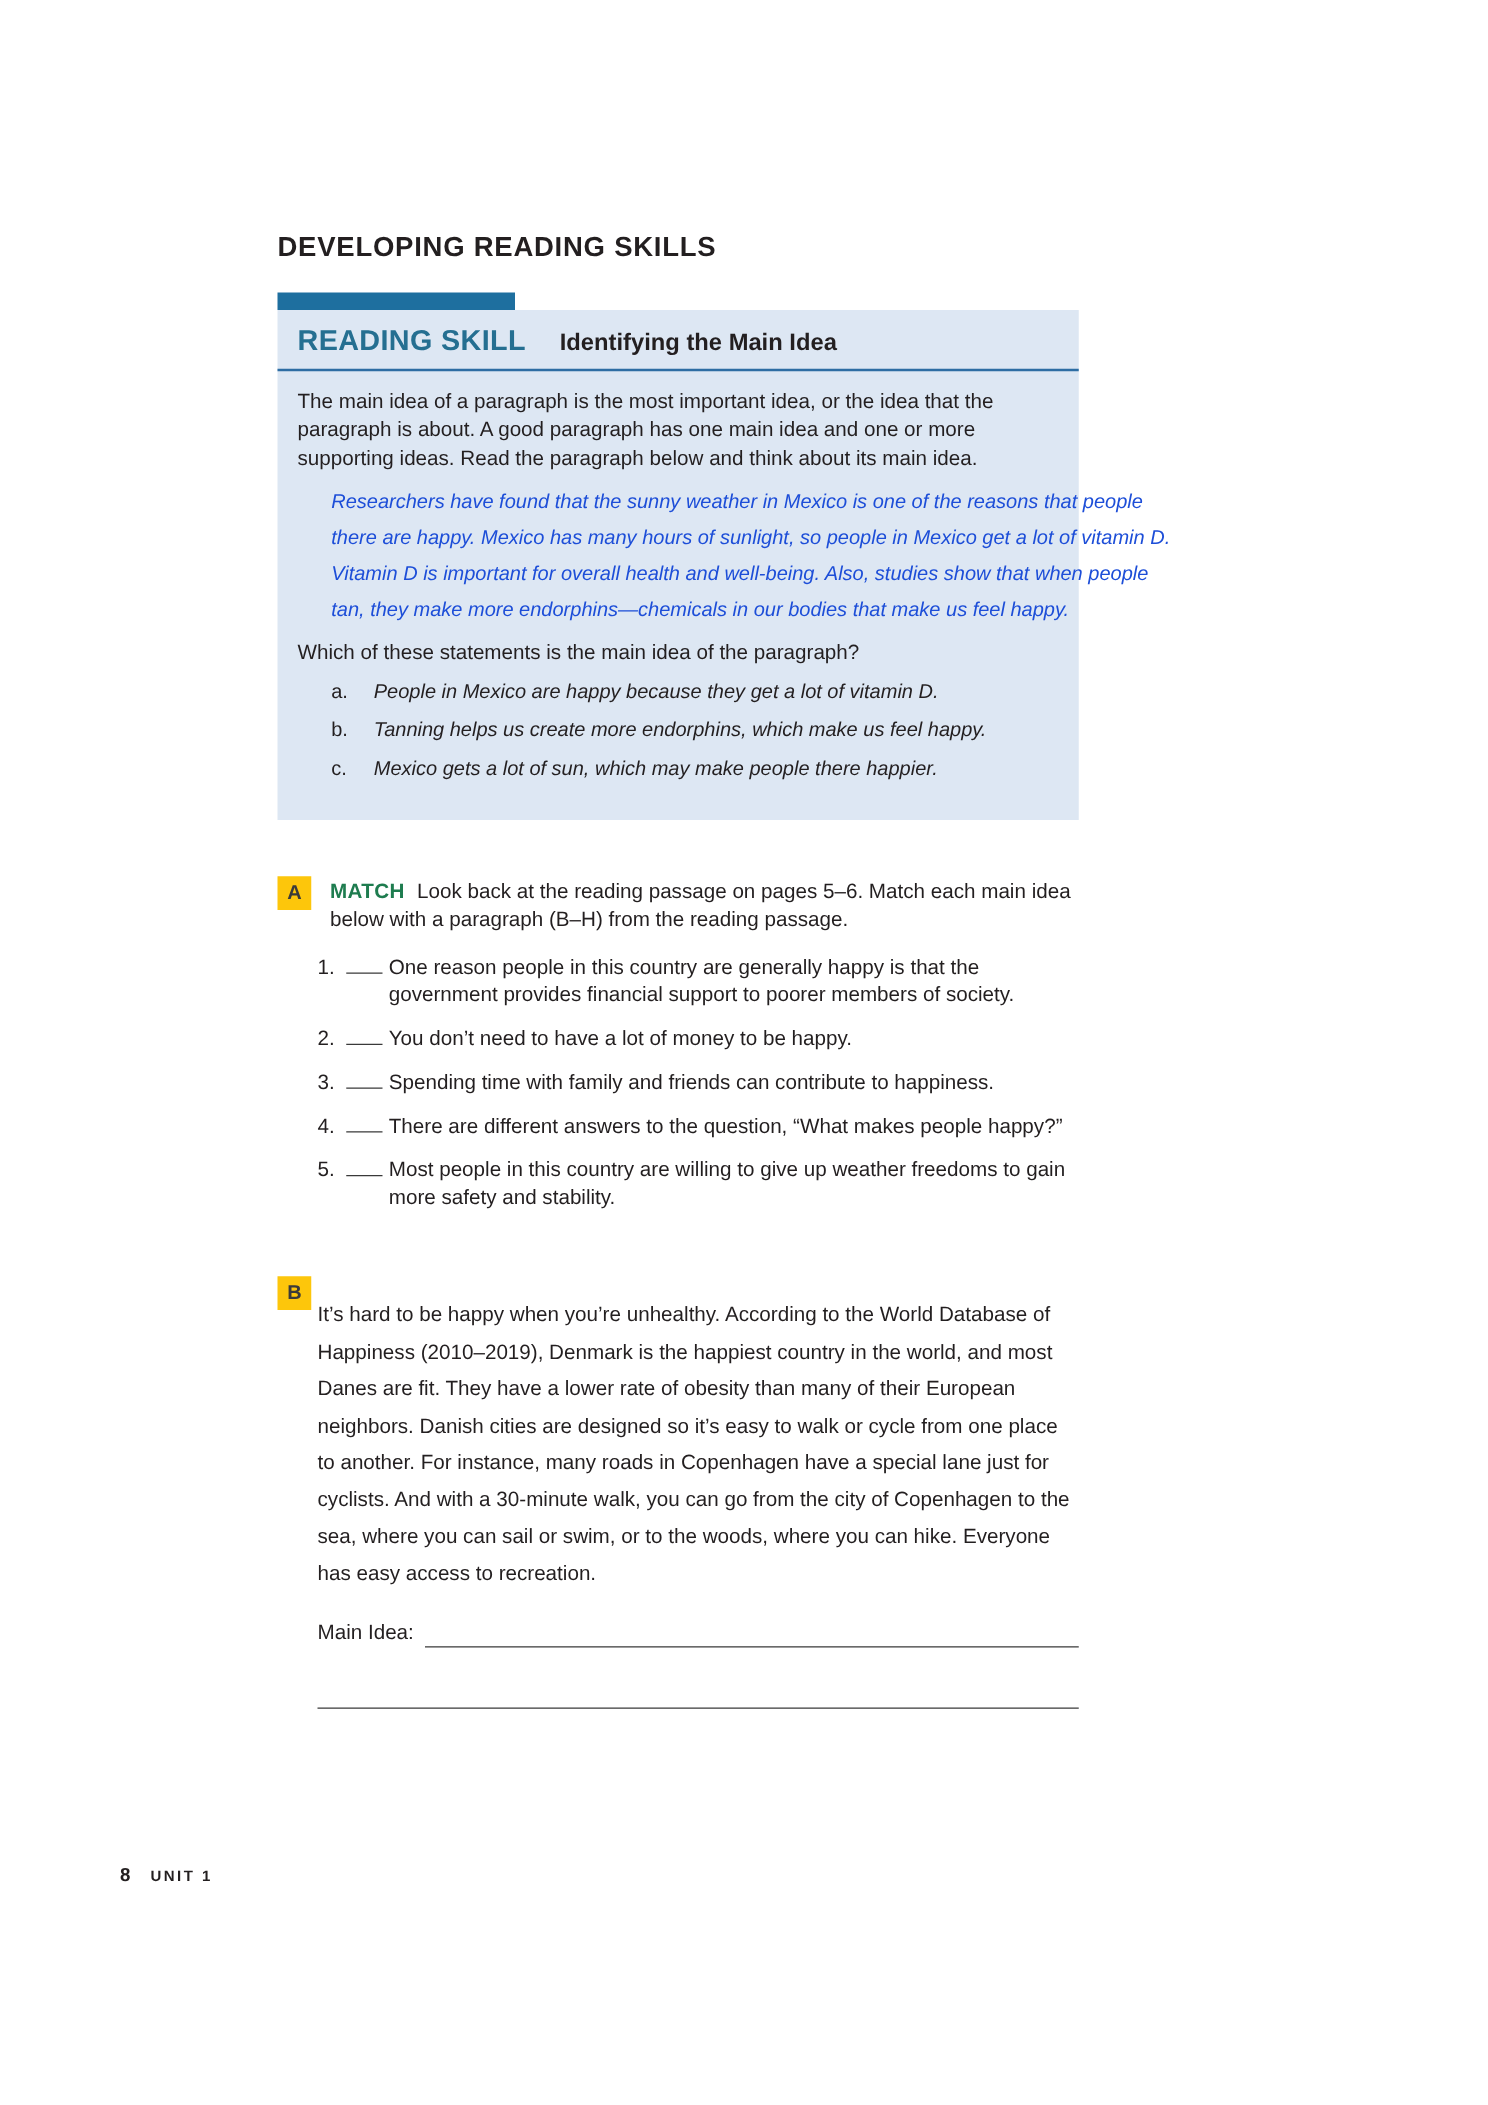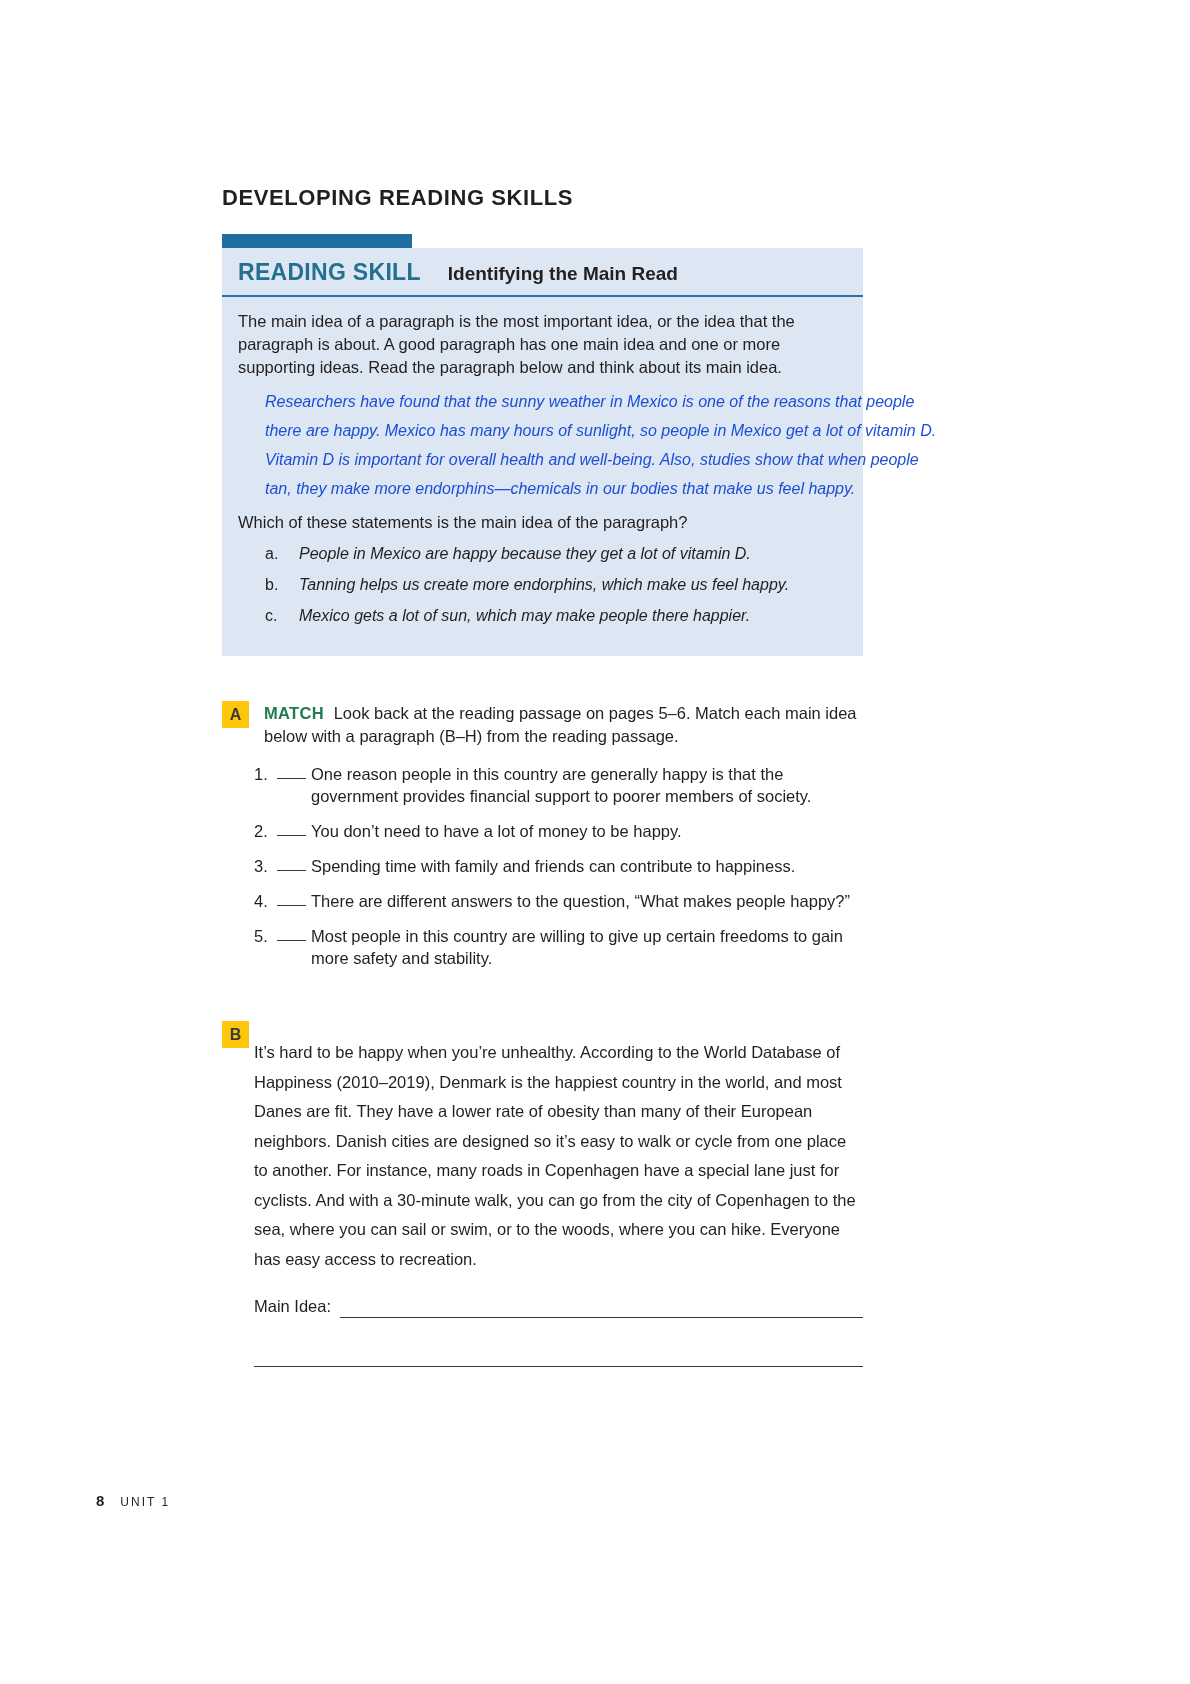--- a/index.html
+++ b/index.html
@@ -106,36 +106,36 @@
   .answer-line-2 { margin: 48px 0 0 -10px; height: 0; border-bottom: 1.6px solid #3a3a3a; }
 
   .footer {
     position: absolute;
     left: 96px;
     top: 1492px;
     display: flex;
     align-items: baseline;
   }
   .footer-page-num { font-size: 15px; font-weight: bold; }
-  .footer-unit { font-size: 12px; font-weight: normal; letter-spacing: 2px; margin-left: 16px; }
+  .footer-unit { font-size: 12px; font-weight: bold; letter-spacing: 2px; margin-left: 16px; }
 </style>
 </head>
 <body>
 
 <div class="page">
   <div class="content">
 
     <h1 class="page-heading">DEVELOPING READING SKILLS</h1>
 
     <div class="skill-bar"></div>
 
     <section class="skill-box">
       <div class="skill-box-header">
         <span class="skill-label">READING SKILL</span>
-        <span class="skill-title">Identifying the Main Read</span>
+        <span class="skill-title">Identifying the Main Idea</span>
       </div>
       <div class="skill-body">
         <p class="skill-intro">The main idea of a paragraph is the most important idea, or the idea that the paragraph is about. A good paragraph has one main idea and one or more supporting ideas. Read the paragraph below and think about its main idea.</p>
         <p class="example-paragraph">Researchers have found that the sunny weather in Mexico is one of the reasons that people there are happy. Mexico has many hours of sunlight, so people in Mexico get a lot of vitamin D. Vitamin D is important for overall health and well-being. Also, studies show that when people tan, they make more endorphins—chemicals in our bodies that make us feel happy.</p>
         <p class="skill-question">Which of these statements is the main idea of the paragraph?</p>
         <div class="options">
           <div class="option-row">
             <span class="option-letter">a.</span>
             <span class="option-text">People in Mexico are happy because they get a lot of vitamin D.</span>
           </div>
@@ -173,21 +173,21 @@
             <span class="mi-text">Spending time with family and friends can contribute to happiness.</span>
           </div>
           <div class="match-item">
             <span class="mi-num">4.</span>
             <span class="mi-blank"></span>
             <span class="mi-text">There are different answers to the question, “What makes people happy?”</span>
           </div>
           <div class="match-item">
             <span class="mi-num">5.</span>
             <span class="mi-blank"></span>
-            <span class="mi-text">Most people in this country are willing to give up certain freedoms to gain more safety and stability.</span>
+            <span class="mi-text">Most people in this country are willing to give up weather freedoms to gain more safety and stability.</span>
           </div>
         </div>
       </div>
     </section>
 
     <section class="exercise exercise-b">
       <div class="badge">B</div>
       <div class="ex-content">
 
         <p class="passage">It’s hard to be happy when you’re unhealthy. According to the World Database of Happiness (2010–2019), Denmark is the happiest country in the world, and most Danes are fit. They have a lower rate of obesity than many of their European neighbors. Danish cities are designed so it’s easy to walk or cycle from one place to another. For instance, many roads in Copenhagen have a special lane just for cyclists. And with a 30-minute walk, you can go from the city of Copenhagen to the sea, where you can sail or swim, or to the woods, where you can hike. Everyone has easy access to recreation.</p>

